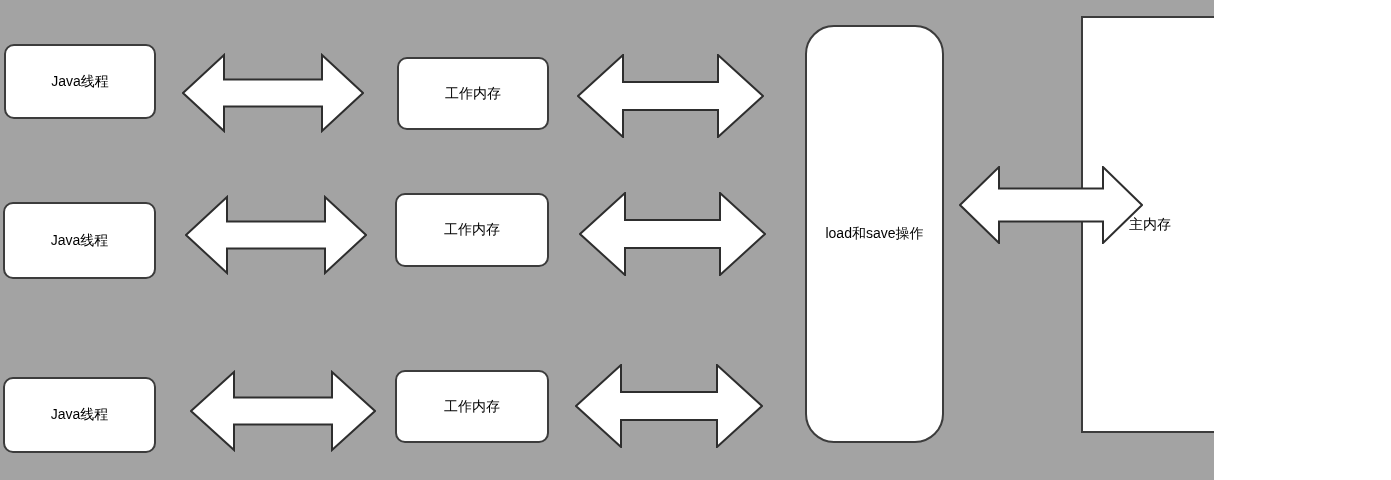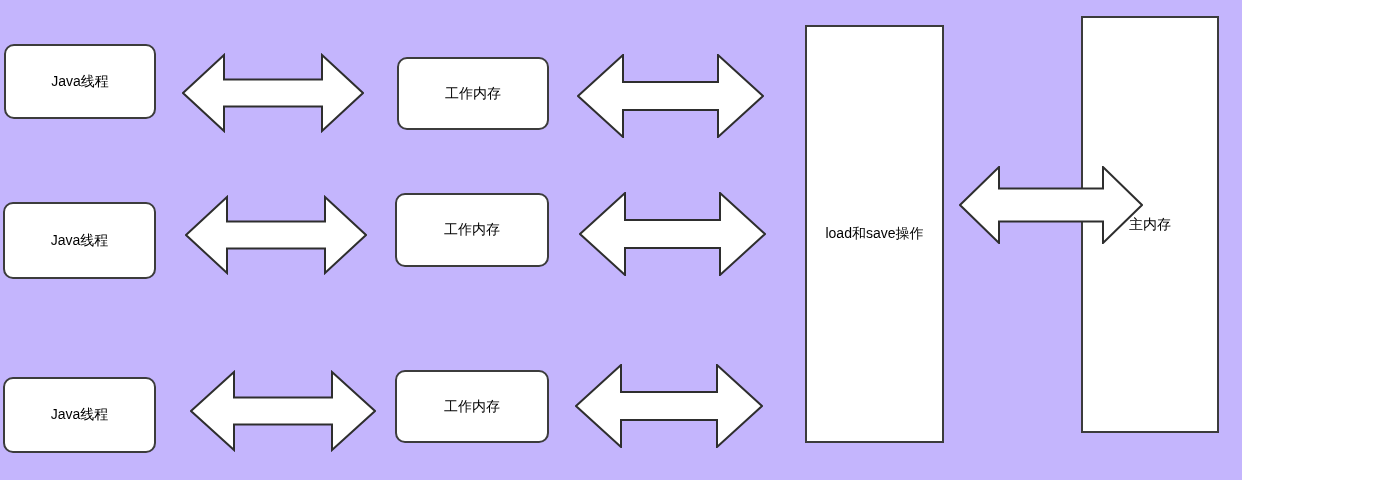--- a/index.html
+++ b/index.html
@@ -5,23 +5,22 @@
   html, body {
     margin: 0;
     padding: 0;
     background: #ffffff;
     font-family: "Liberation Sans", "DejaVu Sans", sans-serif;
   }
   .canvas {
     position: relative;
     width: 1214px;
     height: 480px;
-    background: #c4b5fd;
+    background: #a3a3a3;
     overflow: hidden;
-    padding-left: 28px;
   }
   .box {
     position: absolute;
     box-sizing: border-box;
     background: #ffffff;
     border: 2px solid #3c3c3c;
     display: flex;
     align-items: center;
     justify-content: center;
     font-size: 14px;
@@ -37,21 +36,21 @@
   }
   
   .thread-1 { left: 4px;  top: 44px;  width: 152px; height: 75px; }
   .thread-2 { left: 3px;  top: 202px; width: 153px; height: 77px; }
   .thread-3 { left: 3px;  top: 377px; width: 153px; height: 76px; }
   
   .wm-1 { left: 397px; top: 57px;  width: 152px; height: 73px; }
   .wm-2 { left: 395px; top: 193px; width: 154px; height: 74px; }
   .wm-3 { left: 395px; top: 370px; width: 154px; height: 73px; }
   
-  .loadsave { left: 805px;  top: 25px; width: 139px; height: 418px; }
+  .loadsave { left: 805px;  top: 25px; width: 139px; height: 418px; border-radius: 29px; }
   .mainmem  { left: 1081px; top: 16px; width: 138px; height: 417px; }
   
   .arrow {
     position: absolute;
     display: block;
   }
   .a1 { left: 182px; top: 53px;  }
   .a2 { left: 577px; top: 54px;  }
   .a3 { left: 185px; top: 195px; }
   .a4 { left: 579px; top: 192px; }

